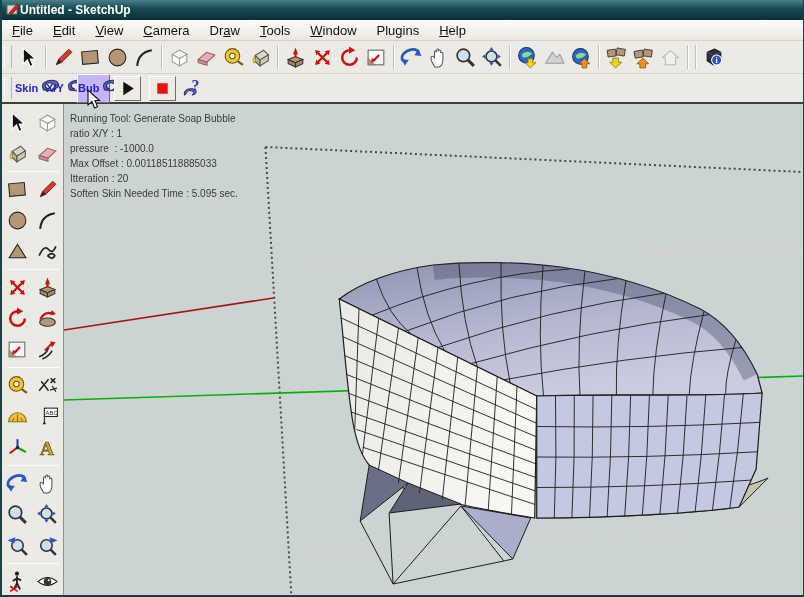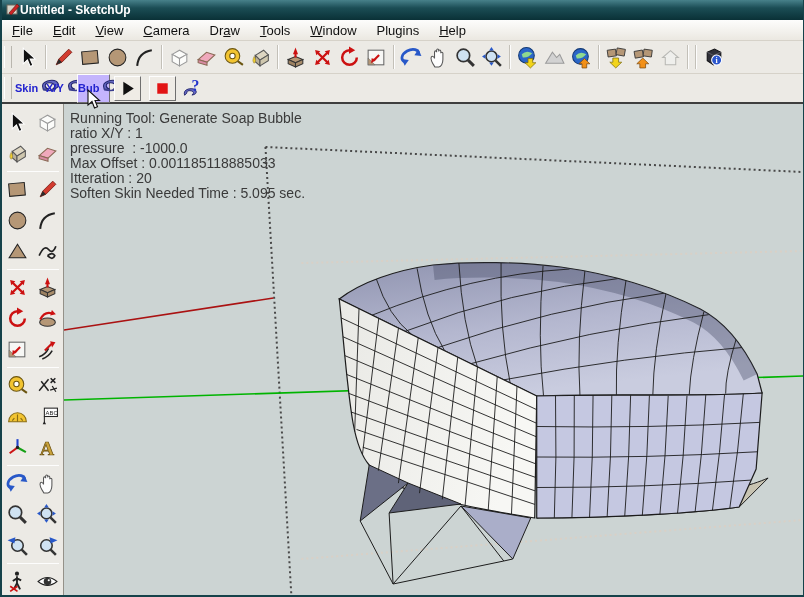--- a/index.html
+++ b/index.html
@@ -33,21 +33,21 @@
     background:#efece6;display:flex;align-items:center;justify-content:center;margin:0 4px;}
   
   .main{display:flex;height:492px;}
   .palette{width:61px;background:#eceae5;border-right:1px solid #949189;
     display:flex;flex-direction:column;align-items:center;padding-top:3px;overflow:hidden;flex:none;}
   .prow{display:flex;gap:3px;}
   .pcell{width:27px;height:31px;display:flex;align-items:center;justify-content:center;}
   .psep{width:52px;height:1px;background:#c3c0b8;border-bottom:1px solid #fdfdfd;margin:2px 0;}
   .viewport{position:relative;flex:1;overflow:hidden;}
   .viewport svg.scene{position:absolute;left:0;top:0;width:100%;height:100%;}
-  .hud{position:absolute;left:6px;top:7px;font-size:14px;color:#3a3a3a;
+  .hud{position:absolute;left:6px;top:7px;font-size:10px;color:#3a3a3a;
     line-height:15px;white-space:pre;}
   .cursor{position:absolute;left:85px;top:89px;z-index:60;}
   .icon{display:block;}
 </style>
 </head>
 <body>
 
 <div class="window">
 
   <div class="titlebar">

